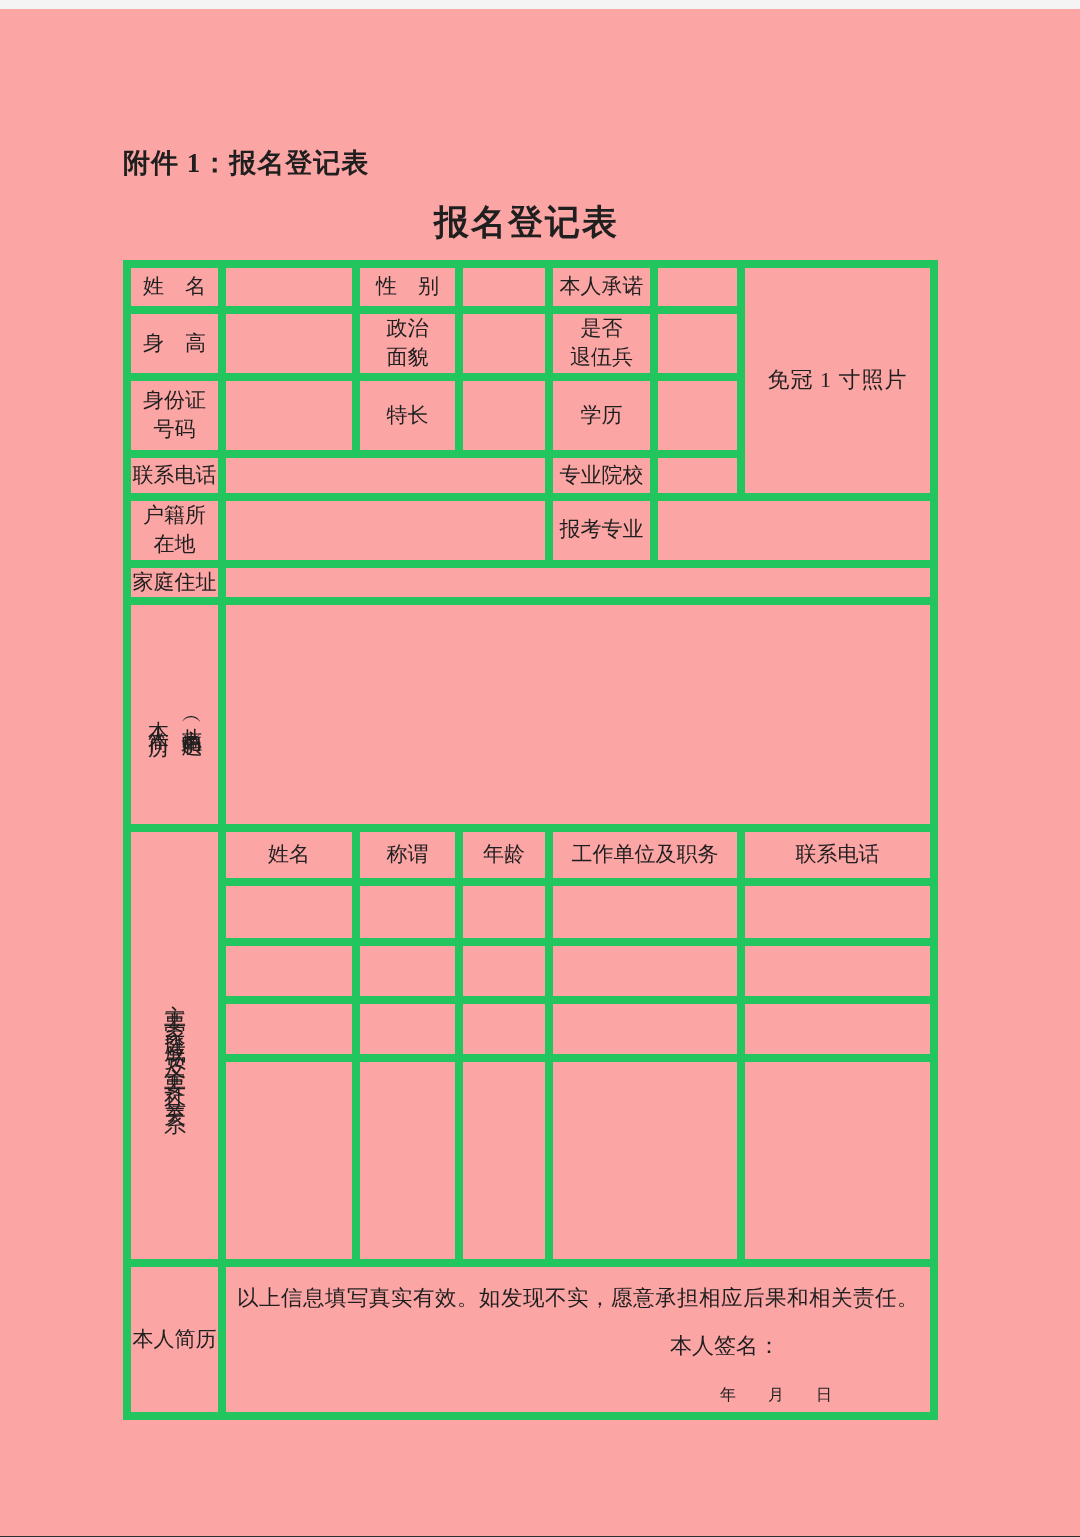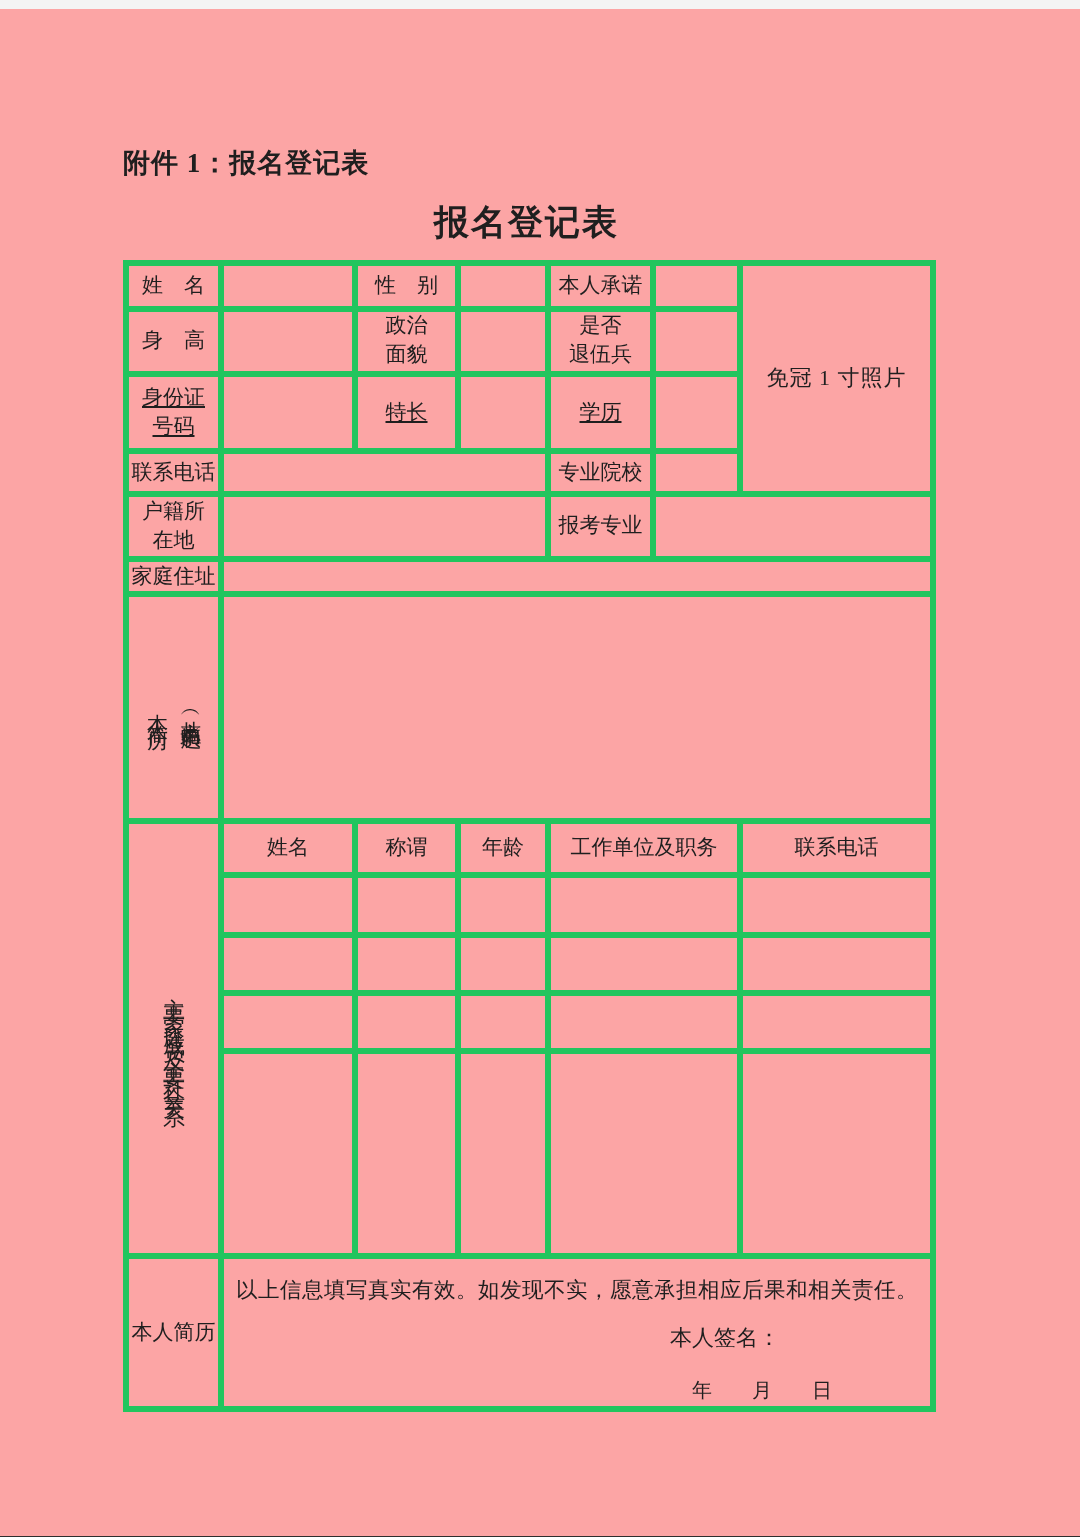--- a/index.html
+++ b/index.html
@@ -20,29 +20,29 @@
   .form-title {
     position:absolute; left:123px; top:190px; width:807px;
     text-align:center; font-size:35px; font-weight:bold; letter-spacing:2px;
   }
   table.form-table {
     position:absolute; left:123px; top:251px;
     width:807px; table-layout:fixed; border-collapse:collapse;
     font-size:21px;
   }
   td {
-    border:6px solid #22c55e;
+    border:8px solid #22c55e;
     text-align:center; vertical-align:middle;
     padding:0; line-height:1.4;
     overflow:hidden;
   }
   .pre { white-space:pre-line; }
   tr.r1  { height:46px; }
-  tr.r2  { height:49px;font-family:Liberation Mono, monospace; }
-  tr.r3  { height:77px;text-decoration:underline; }
+  tr.r2  { height:49px; }
+  tr.r3  { height:77px; }
   tr.r4  { height:43px; }
   tr.r5  { height:63px; }
   tr.r6  { height:32px; }
   tr.r7  { height:227px; }
   tr.r8  { height:54px; }
   tr.r9  { height:60px; }
   tr.r10 { height:58px; }
   tr.r11 { height:58px; }
   tr.r12 { height:205px; }
   tr.r13 { height:153px; }
@@ -52,21 +52,21 @@
     display:inline-block;
     vertical-align:middle;
     font-size:21px;
     letter-spacing:6px;
   }
   .v-note { letter-spacing:2px; margin-left:4px; }
   .family-v { font-size:22px; letter-spacing:9px; }
   .commitment-content { vertical-align:top; }
   .commit-statement { margin-top:16px; text-align:center; font-size:21.5px; letter-spacing:0.5px; }
   .commit-sign { margin-top:18px; text-align:right; padding-right:150px; font-size:22px; }
-  .commit-date { margin-top:22px; text-align:right; padding-right:98px; font-size:20px; }
+  .commit-date { margin-top:22px; text-align:right; padding-right:98px; font-size:16px; }
   .bottom-bar {
     position:absolute; left:0; bottom:0; width:100%; height:10px;
     background:#2e2e2e;
   }
 </style>
 </head>
 <body>
 
 <div class="page">
 

